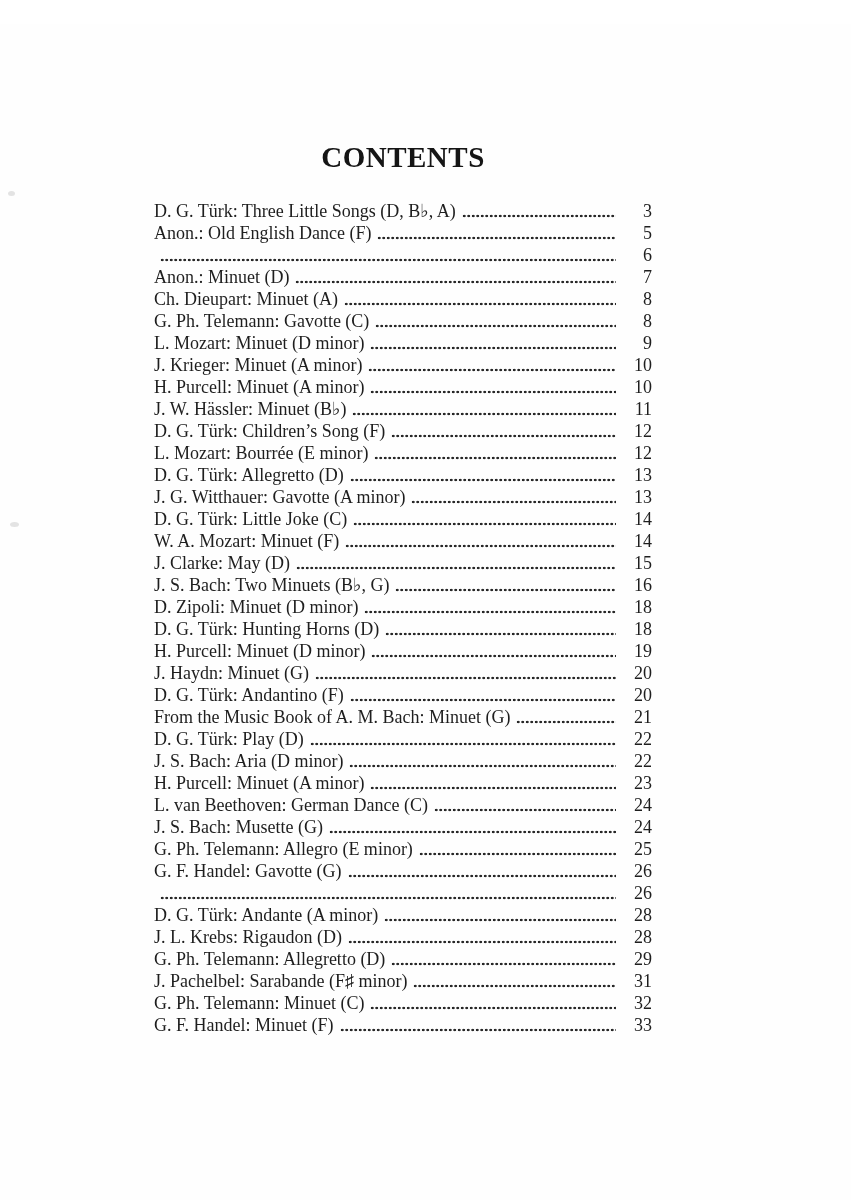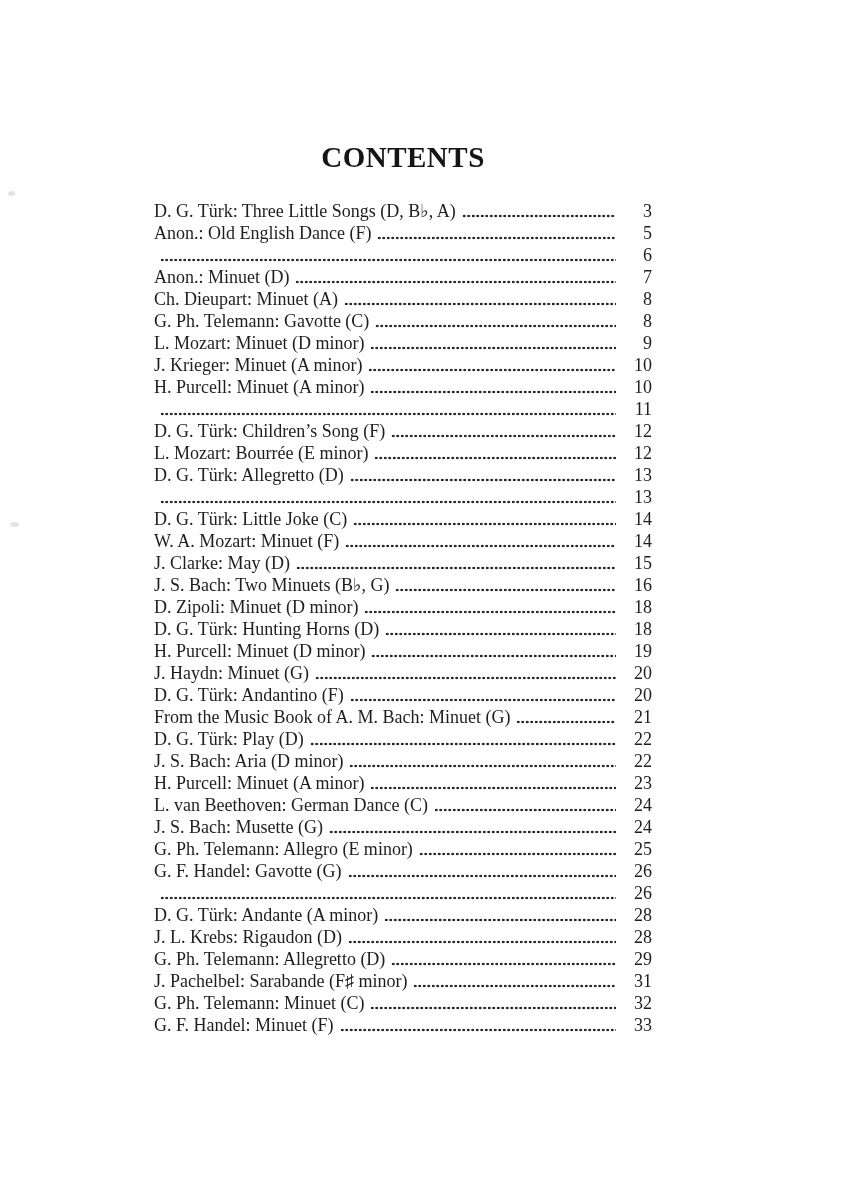--- a/index.html
+++ b/index.html
@@ -132,20 +132,21 @@
     <span class="pg">10</span>
   </div>
 
   <div class="row">
     <span class="label">H. Purcell: Minuet (A minor)</span>
     <span class="dots"></span>
     <span class="pg">10</span>
   </div>
 
   <div class="row">
+    <span class="label">J. W. Hässler: Minuet (B♭)</span>
     <span class="dots"></span>
     <span class="pg">11</span>
   </div>
 
   <div class="row">
     <span class="label">D. G. Türk: Children’s Song (F)</span>
     <span class="dots"></span>
     <span class="pg">12</span>
   </div>
 
@@ -155,20 +156,21 @@
     <span class="pg">12</span>
   </div>
 
   <div class="row">
     <span class="label">D. G. Türk: Allegretto (D)</span>
     <span class="dots"></span>
     <span class="pg">13</span>
   </div>
 
   <div class="row">
+    <span class="label">J. G. Witthauer: Gavotte (A minor)</span>
     <span class="dots"></span>
     <span class="pg">13</span>
   </div>
 
   <div class="row">
     <span class="label">D. G. Türk: Little Joke (C)</span>
     <span class="dots"></span>
     <span class="pg">14</span>
   </div>
 

